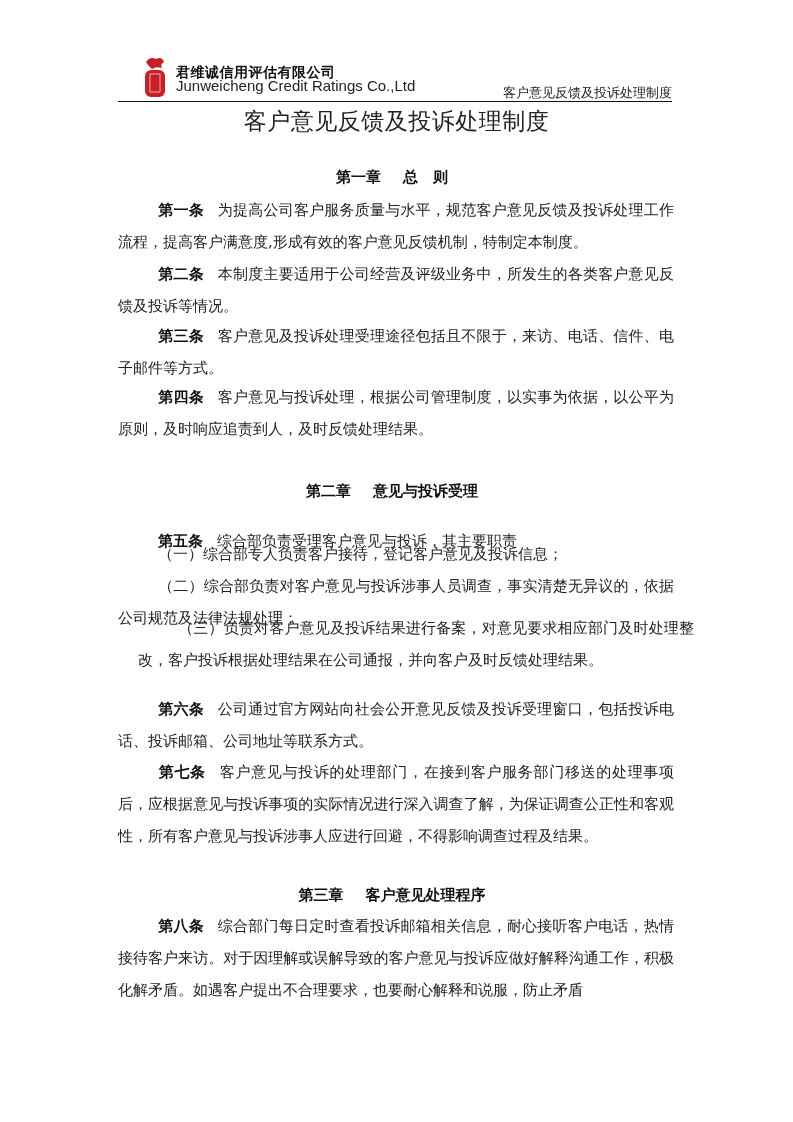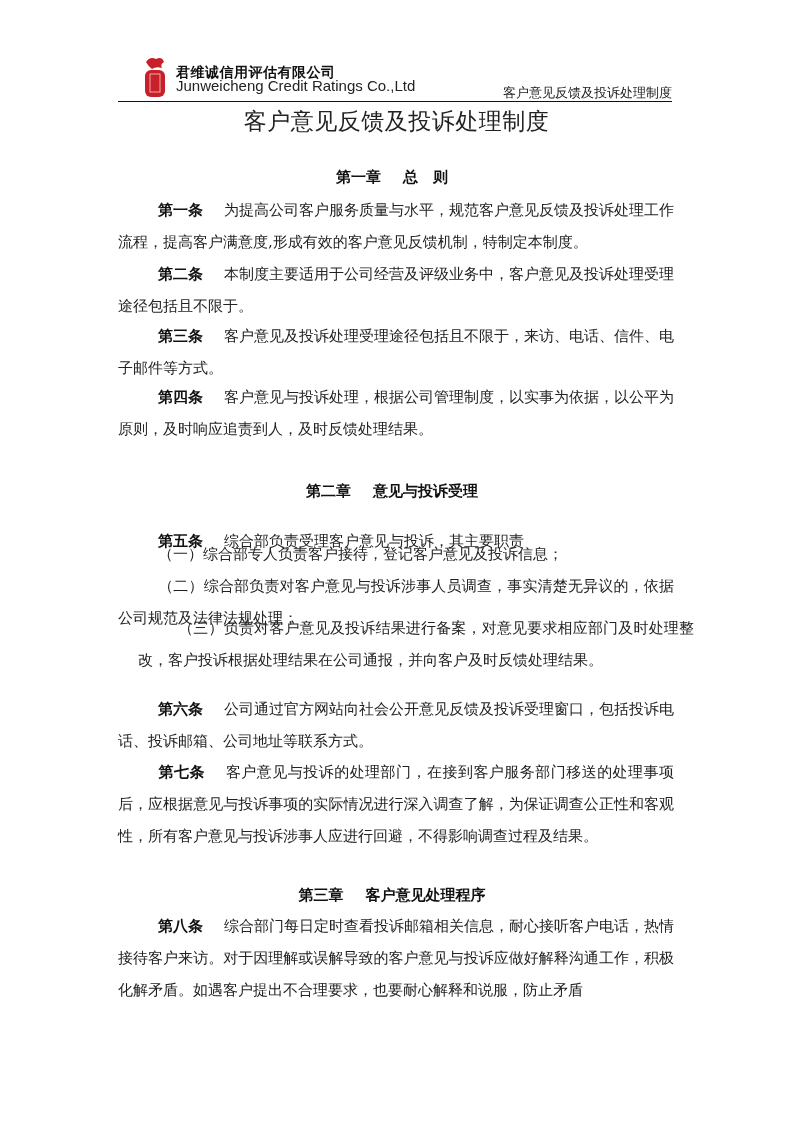--- a/index.html
+++ b/index.html
@@ -19,21 +19,21 @@
   .doc-title { position:absolute; top:106px; left:0; width:793px; text-align:center;
                font-size:23px; color:#222; letter-spacing:0.5px; }
 
   .chapter { position:absolute; left:0; width:784px; text-align:center;
              font-family:"DejaVu Sans","Liberation Sans",sans-serif; font-weight:bold; font-size:15px; color:#111; }
   .chapter .gap { display:inline-block; width:22px; }
 
   .para { position:absolute; left:118px; width:556px; font-size:15px; line-height:32px;
           text-align:justify; color:#222; }
   .para .indent { display:inline-block; width:40px; }
-  .art { font-family:"DejaVu Sans","Liberation Sans",sans-serif; font-weight:bold; color:#111; margin-right:21px; }
+  .art { font-family:"DejaVu Sans","Liberation Sans",sans-serif; font-weight:bold; color:#111; margin-right:14px; }
 </style>
 </head>
 <body>
 
 <div class="header">
   <svg class="logo" viewBox="0 0 26 42">
     <path d="M4 6 Q8 0 14 3 Q20 0 22 6 Q18 8 20 12 Q14 10 10 13 Q6 10 4 6Z" fill="#c8202a"></path>
     <rect x="3" y="14" width="20" height="27" rx="6" fill="#c8202a"></rect>
     <rect x="8" y="18" width="10" height="18" fill="none" stroke="#f3d0c0" stroke-width="0.8"></rect>
   </svg>
@@ -47,21 +47,21 @@
 
 <div class="doc-title">客户意见反馈及投诉处理制度</div>
 
 <div class="chapter" style="top:168px;">
   <span>第一章</span><span class="gap"></span><span>总　则</span>
 </div>
 <div class="para" style="top:194px;">
   <span class="indent"></span><span class="art">第一条</span><span>为提高公司客户服务质量与水平，规范客户意见反馈及投诉处理工作流程，提高客户满意度,形成有效的客户意见反馈机制，特制定本制度。</span>
 </div>
 <div class="para" style="top:258px;">
-  <span class="indent"></span><span class="art">第二条</span><span>本制度主要适用于公司经营及评级业务中，客户意见及投诉处理受理途径包括且不限于。</span>
+  <span class="indent"></span><span class="art">第二条</span><span>本制度主要适用于公司经营及评级业务中，所发生的各类客户意见反馈及投诉等情况。</span>
 </div>
 <div class="para" style="top:320px;">
   <span class="indent"></span><span class="art">第三条</span><span>客户意见及投诉处理受理途径包括且不限于，来访、电话、信件、电子邮件等方式。</span>
 </div>
 <div class="para" style="top:381px;">
   <span class="indent"></span><span class="art">第四条</span><span>客户意见与投诉处理，根据公司管理制度，以实事为依据，以公平为原则，及时响应追责到人，及时反馈处理结果。</span>
 </div>
 
 <div class="chapter" style="top:482px;">
   <span>第二章</span><span class="gap"></span><span>意见与投诉受理</span>

